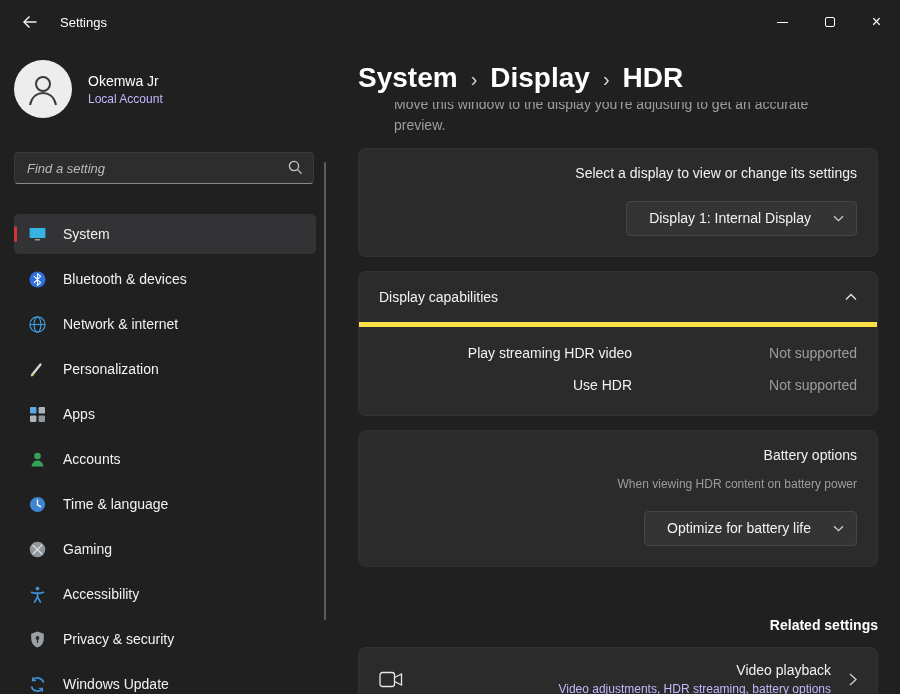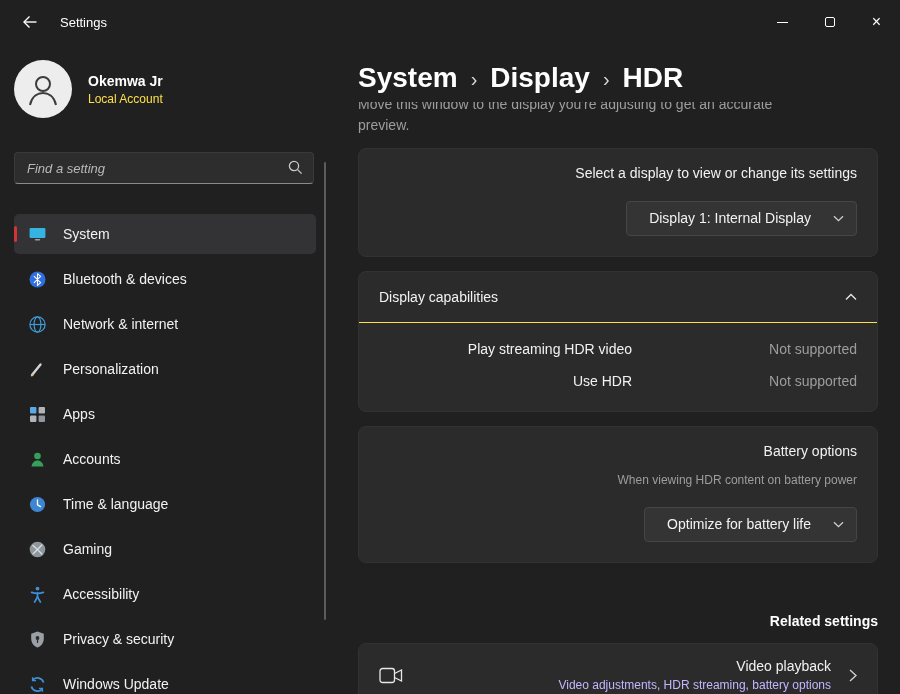--- a/index.html
+++ b/index.html
@@ -21,22 +21,22 @@
   .glyph-max { width:10px; height:10px; border:1px solid #fff; border-radius:2px; display:block; }
   .glyph-close { font-size:16px; line-height:1; color:#fff; }
 
   
   .layout { display:flex; height:650px; }
 
   
   .sidebar { width:330px; flex:none; position:relative; }
   .profile { display:flex; align-items:center; gap:16px; padding:16px 16px 12px 14px; }
   .avatar { width:58px; height:58px; border-radius:50%; background:#ededed; display:flex; align-items:center; justify-content:center; overflow:hidden; }
-  .p-name { font-size:14px; font-weight:700; }
-  .p-type { font-size:12px; color:#fde047; margin-top:3px; }
+  .p-name { font-size:14px; font-weight:400; }
+  .p-type { font-size:12px; color:#c4b5fd; margin-top:3px; }
 
   .search-wrap { margin:22px 16px 0 14px; position:relative; }
   .search-input {
     width:100%; height:32px; background:#2d2d2d; border:1px solid #3a3a3a;
     border-bottom-color:#8a8a8a; border-radius:4px; color:#e6e6e6;
     font-size:13px; font-family:"Liberation Sans",sans-serif; padding:0 34px 0 12px; outline:none;font-style:italic;
   }
   .search-input::placeholder { color:#b9b9b9; }
   .search-icon { position:absolute; right:10px; top:7px; }
 
@@ -52,39 +52,39 @@
   }
   .nav-ico { width:19px; height:19px; display:flex; align-items:center; justify-content:center; }
 
   .side-scrollbar { position:absolute; left:324px; top:162px; width:2px; height:458px; background:#5c5c5c; border-radius:2px; }
 
   
   .content { flex:1; padding:18px 22px 0 28px; }
   .breadcrumb { display:flex; align-items:center; gap:13px; font-size:28px; font-weight:600; }
   .crumb-sep { font-size:20px; font-weight:400; color:#d8d8d8; padding-top:2px; }
 
-  .scroll-hint { margin-top:8px; width:500px; color:#9d9d9d; font-size:14px; }
+  .scroll-hint { margin-top:8px; width:500px; color:#9d9d9d; font-size:14px;margin-left:36px; }
   .clip-line { height:12px; overflow:hidden; position:relative; }
   .clip-line span { position:absolute; bottom:0; left:0; white-space:nowrap; line-height:20px; }
   .hint-line2 { line-height:22px; }
 
   .cards { width:520px; margin-top:12px; display:flex; flex-direction:column; gap:14px;text-align:right; }
   .card { background:#2b2b2b; border:1px solid #323232; border-radius:8px; }
 
   .card-pad { padding:16px 20px 20px 20px; }
   .card-label { font-size:14px; color:#f2f2f2; }
 
   .dropdown {
     margin-top:20px; display:inline-flex; align-items:center; gap:22px;
     background:#343434; border:1px solid #464646; border-radius:4px;
     padding:8px 12px 9px 22px; font-size:14px; color:#f2f2f2;
   }
 
   .cap-header { display:flex; align-items:center; justify-content:space-between; padding:17px 20px; }
-  .cap-body { border-top:1px solid #fde047; padding:14px 20px 18px 66px; }
+  .cap-body { border-top:5px solid #fde047; padding:14px 20px 18px 66px; }
   .cap-grid { display:grid; grid-template-columns:207px auto; row-gap:8px; font-size:14px; }
   .cap-name { color:#f2f2f2; line-height:24px; }
   .cap-val { color:#9d9d9d; line-height:24px; }
 
   .sub-label { font-size:12px; color:#9d9d9d; margin-top:14px; }
 
   .related-header { margin-top:36px; font-size:14px; font-weight:700; }
   .row-card { margin-top:14px; display:flex; align-items:center; gap:18px; padding:14px 20px; }
   .row-text { flex:1; }
   .row-title { font-size:14px; color:#f2f2f2; }

